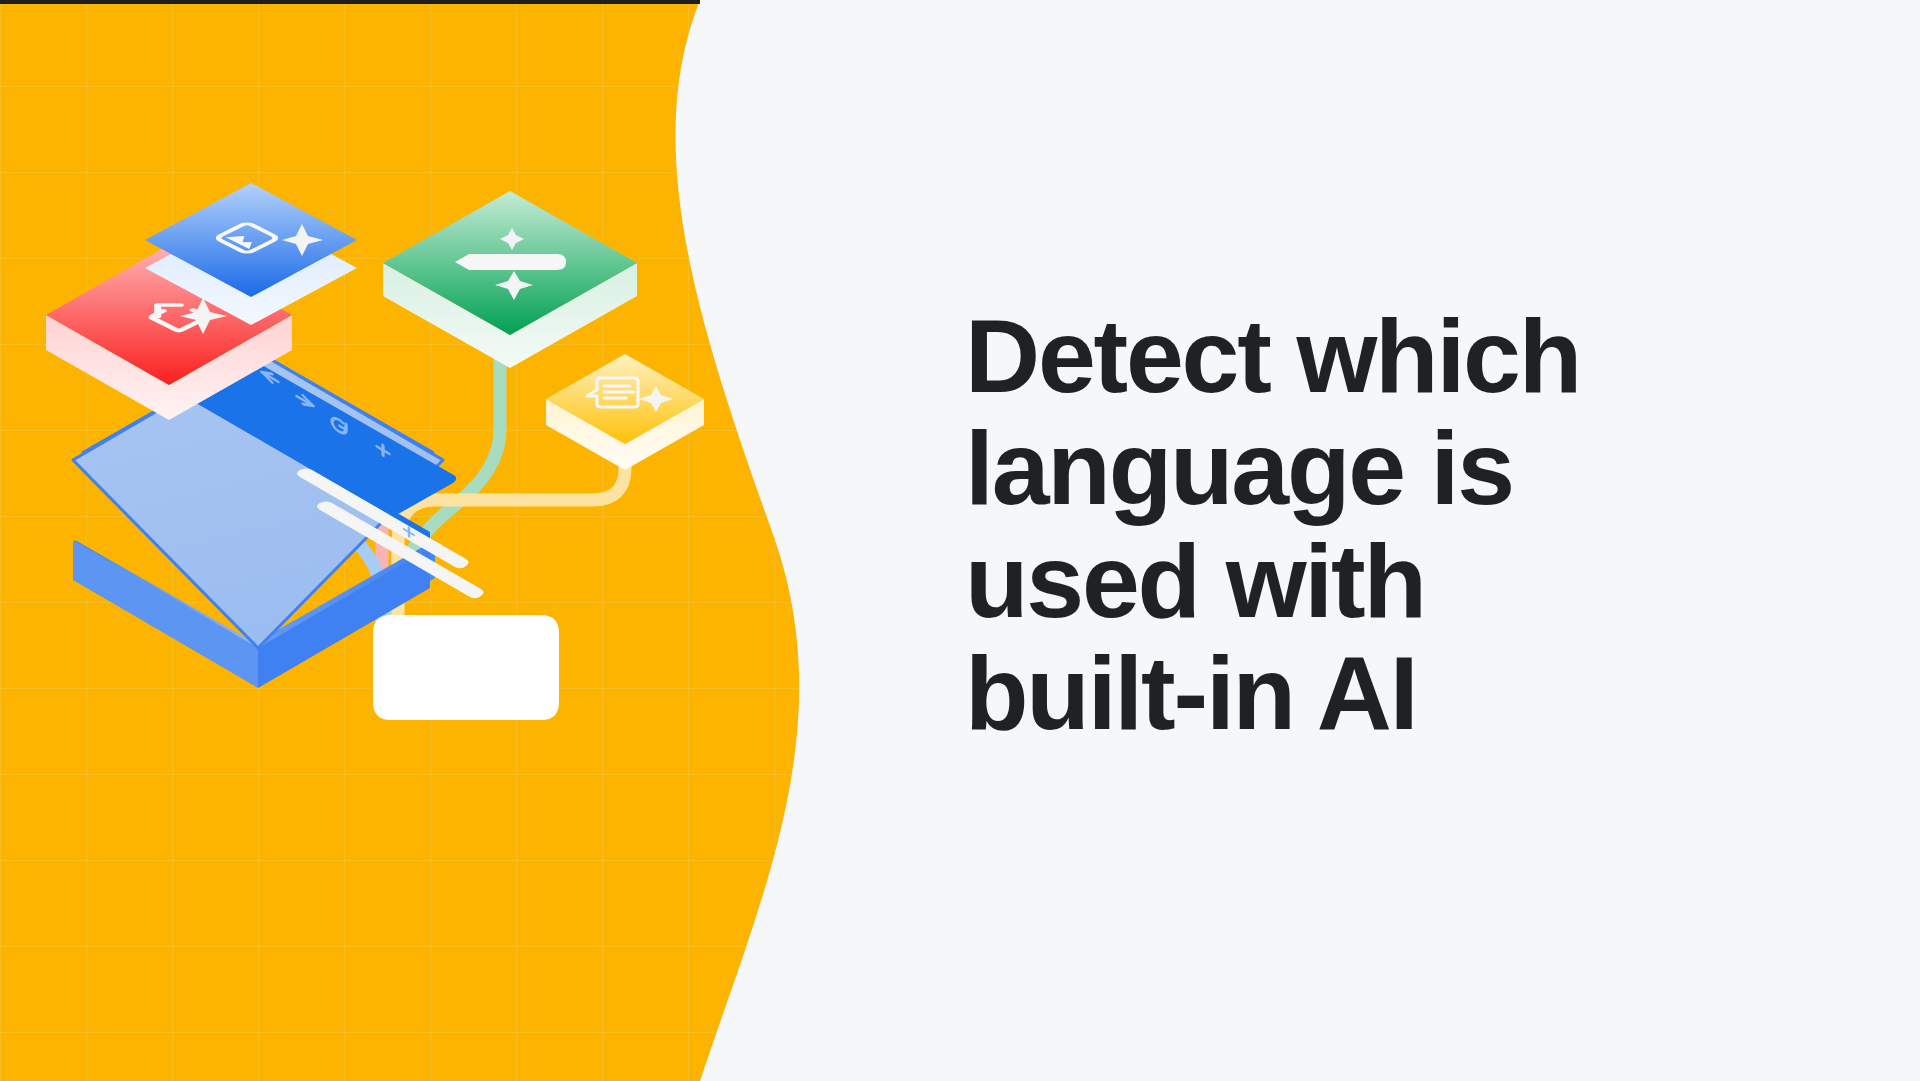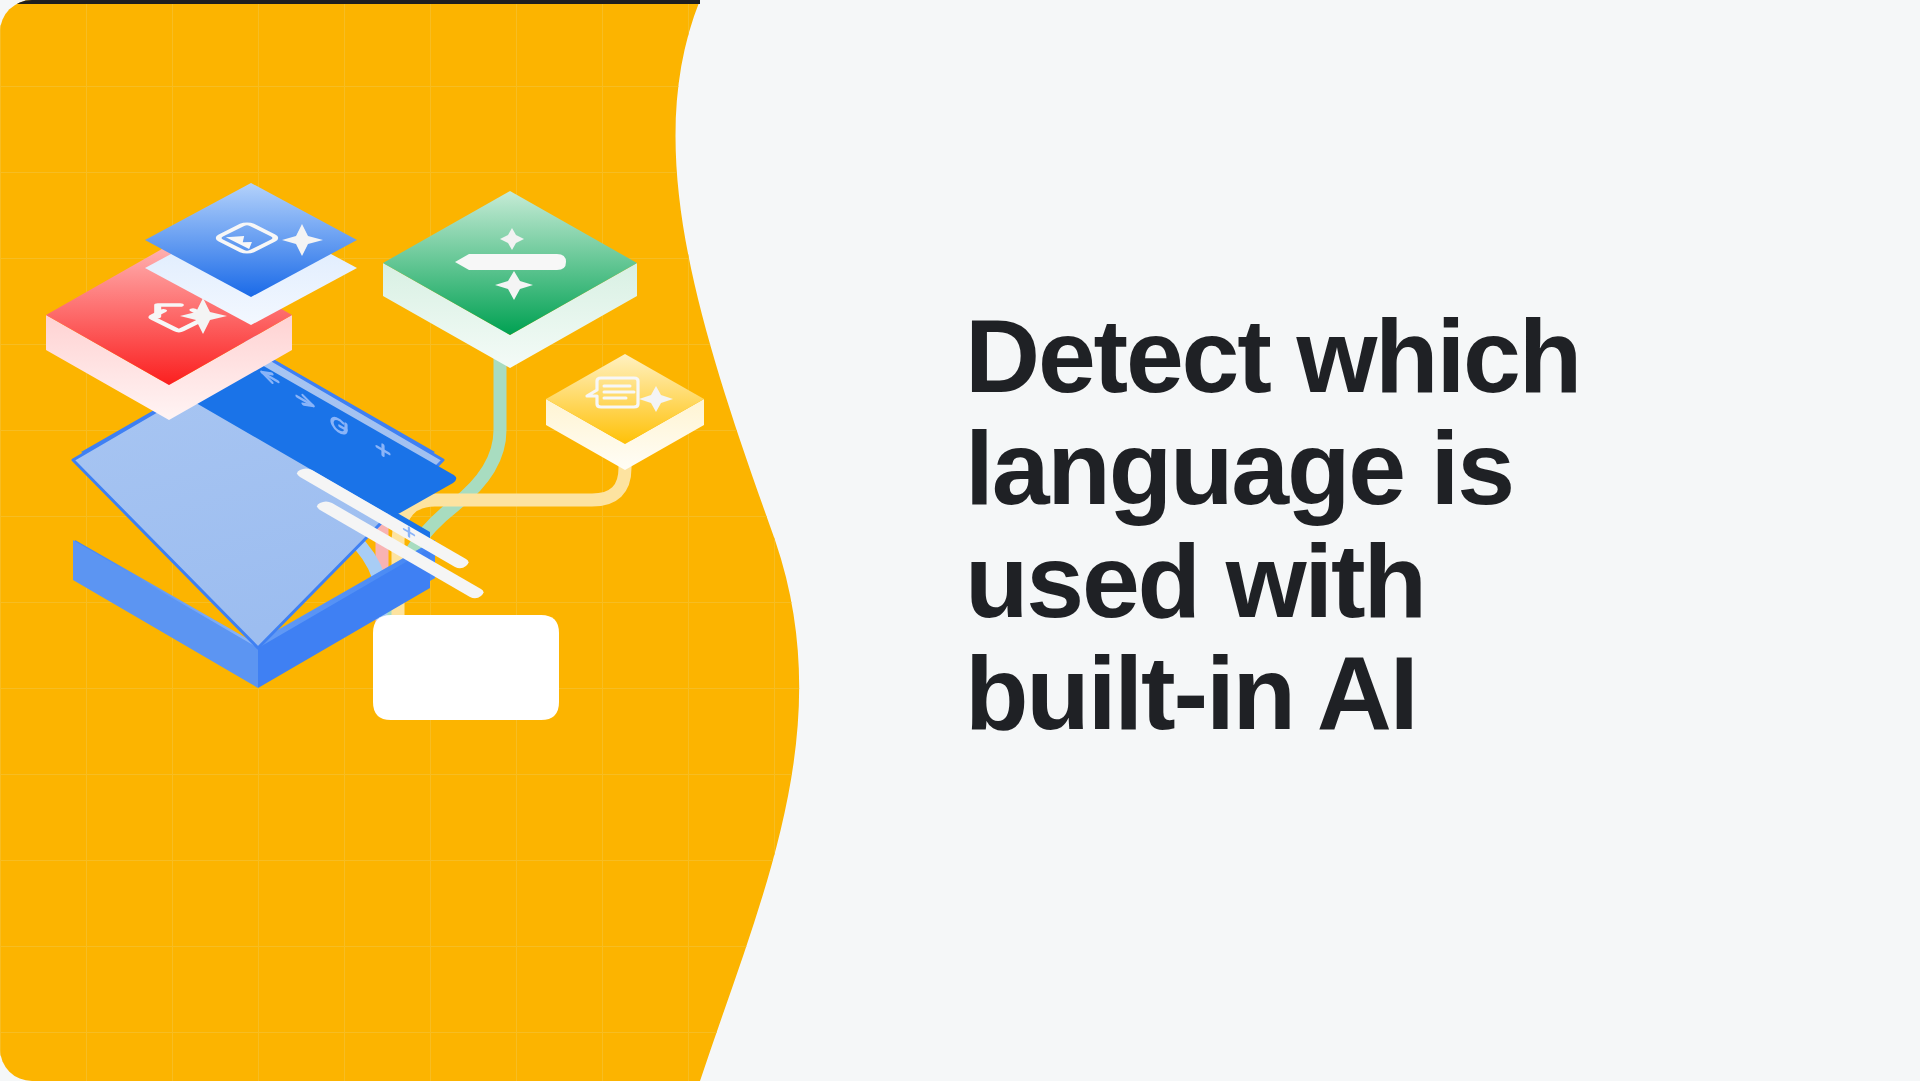--- a/index.html
+++ b/index.html
@@ -8,21 +8,20 @@
     width:1920px; height:1081px;
     overflow:hidden;
     background:#f5f7f8;
     font-family:"Liberation Sans", sans-serif;
   }
   #stage {
     position:relative;
     width:1920px; height:1081px;
     background:#f5f7f8;
     overflow:hidden;
-    border-radius:32px;
   }
   
   #top-rule {
     position:absolute; left:0; top:0;
     width:700px; height:4px;
     background:#1f1f1f;
     z-index:40;
   }
   
   #orange-panel {

